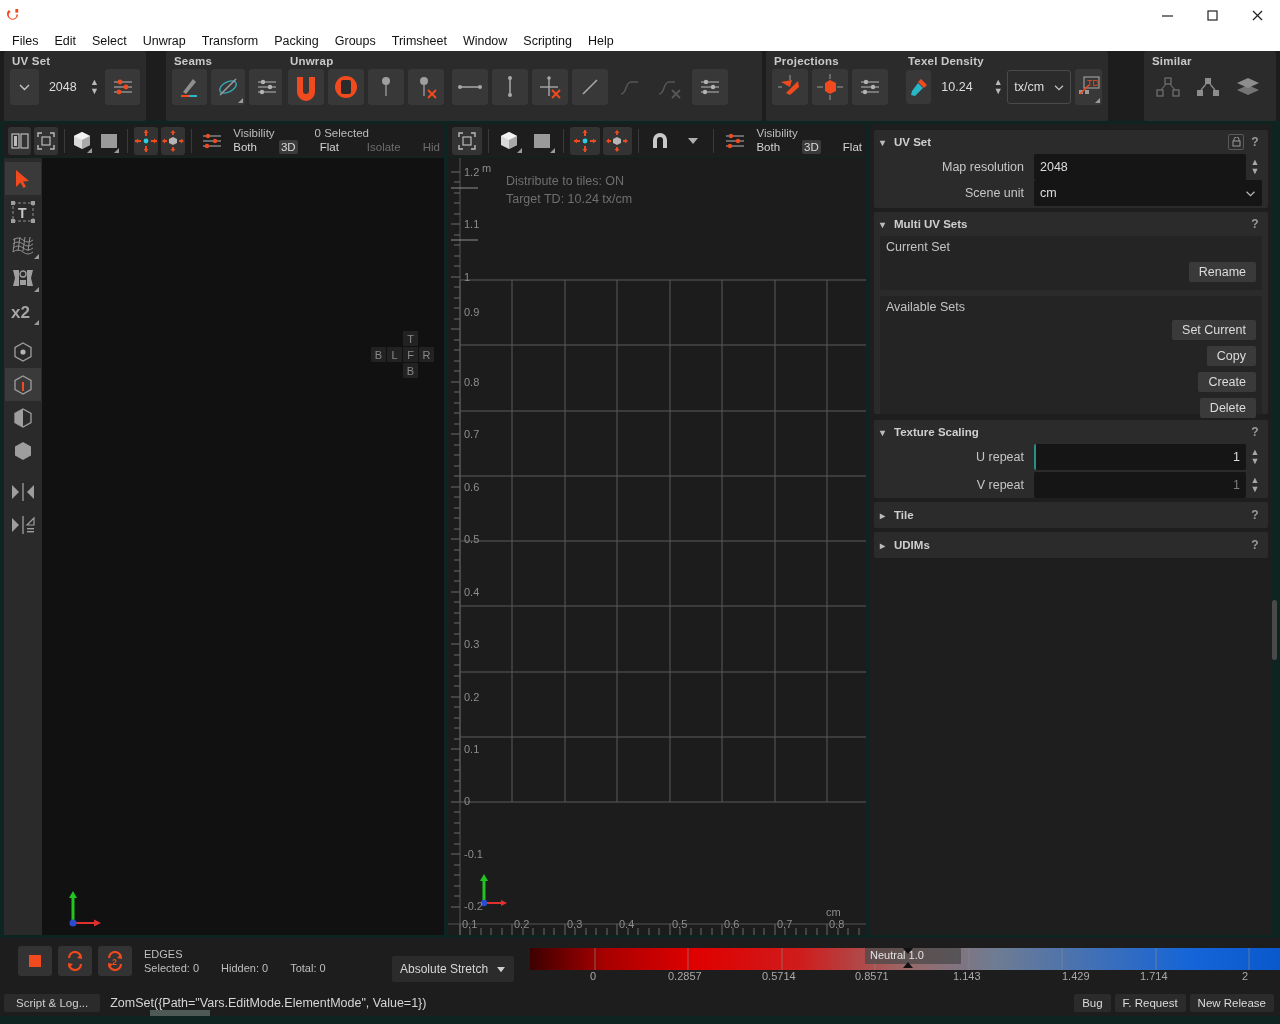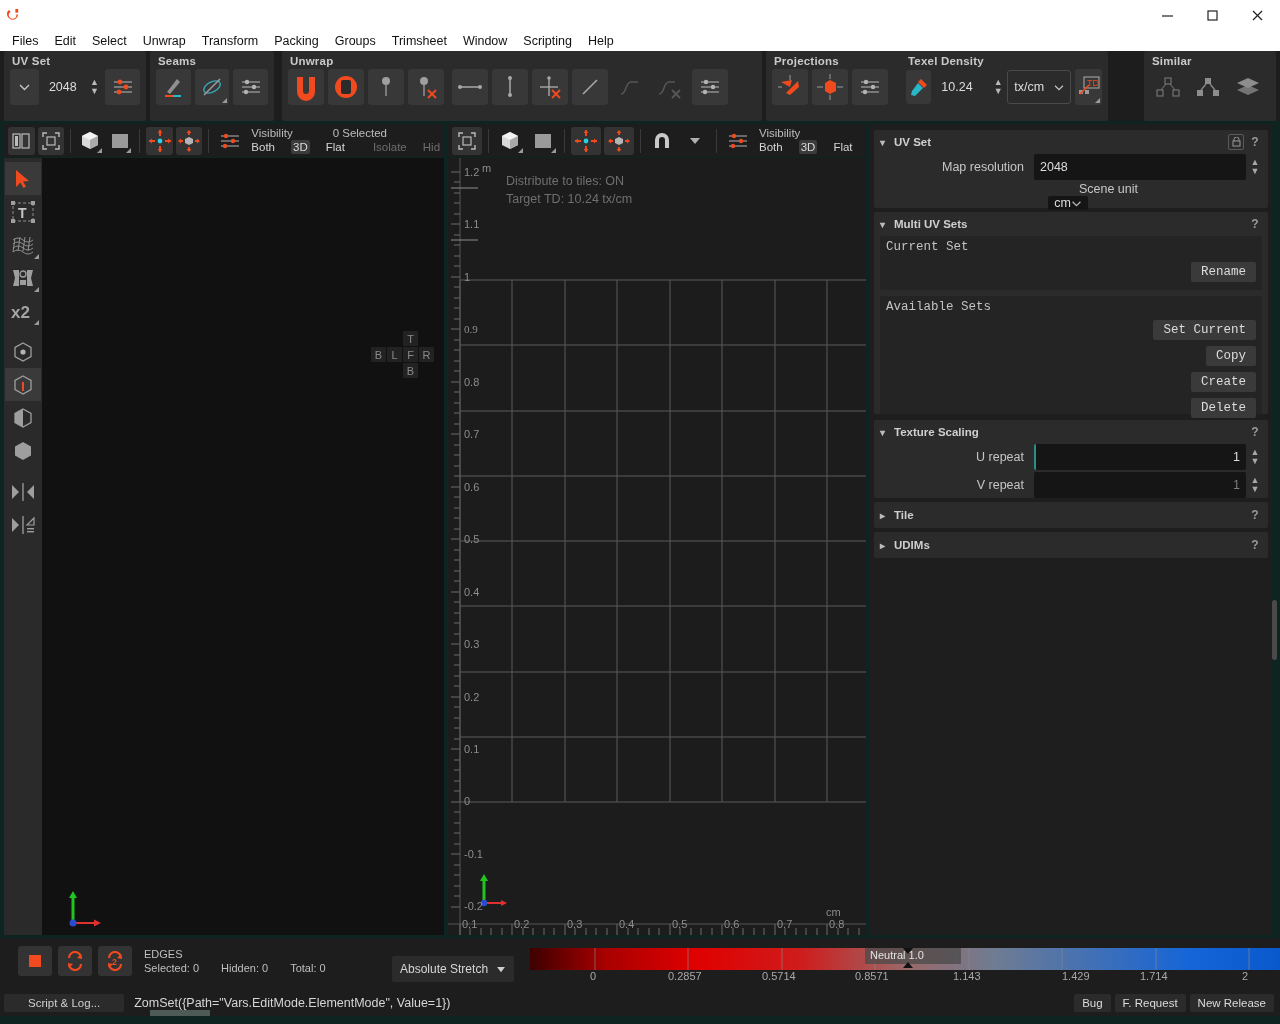--- a/index.html
+++ b/index.html
@@ -39,21 +39,21 @@
   .numbox{height:34px;background:#2b2b2b;display:flex;align-items:center;padding:0 6px;color:#ddd;font-size:12.5px;}
   .selbox{height:34px;background:#383838;border-radius:3px;display:flex;align-items:center;justify-content:center;width:34px;}
   .unitsel{height:34px;background:#2b2b2b;border:1px solid #4a4a4a;border-radius:3px;display:flex;align-items:center;padding:0 6px;gap:10px;color:#ddd;font-size:12.5px;}
 
   
   .vpbar{position:absolute;height:33px;background:#1d1d1d;display:flex;align-items:center;gap:3px;padding:0 4px;}
   .vbtn{width:30px;height:28px;background:#333;border-radius:3px;display:flex;align-items:center;justify-content:center;position:relative;}
   .vbtn.noback{background:transparent;}
   .vsep{width:1px;height:24px;background:#3a3a3a;margin:0 3px;}
   .vislabel{font-size:11.5px;color:#bdbdbd;line-height:13px;}
-  .visrow{display:flex;gap:16px;font-size:11.5px;line-height:14px;}
+  .visrow{display:flex;gap:22px;font-size:11.5px;line-height:14px;}
   .visrow span{color:#d4d4d4;}
   .visrow span.on{background:#3b3b3b;padding:0 2px;border-radius:2px;color:#dcdcdc;}
   .visrow span.off{color:#6d6d6d;}
 
   .vp3d{position:absolute;left:4px;top:158px;width:440px;height:777px;background:#111111;overflow:hidden;}
   .vpuv{position:absolute;left:448px;top:158px;width:418px;height:777px;background:#1c1c1c;overflow:hidden;}
 
   
   .rail{position:absolute;left:4px;top:158px;width:38px;height:777px;background:#2a2a2a;display:flex;flex-direction:column;align-items:center;padding-top:4px;gap:0px;z-index:5;}
   .rbtn{width:36px;height:33px;display:flex;align-items:center;justify-content:center;position:relative;}
@@ -76,35 +76,35 @@
   .secthead .grow{flex:1;}
   .qm{color:#9a9a9a;font-size:12px;width:14px;text-align:center;}
   .lockico{width:16px;height:16px;display:flex;align-items:center;justify-content:center;border:1px solid #5a5a5a;border-radius:2px;margin-right:4px;}
   .frow{display:flex;align-items:center;height:26px;padding:0 6px 0 0;margin-bottom:2px;}
   .flabel{width:160px;text-align:right;padding-right:10px;font-size:12.5px;color:#c6c6c6;}
   .fval{flex:1;height:26px;background:#151515;border-radius:2px;display:flex;align-items:center;padding:0 6px;font-size:12.5px;color:#ddd;}
   .fval.sel{border-left:2px solid #2a8f86;}
   .fval .r{margin-left:auto;}
   .fvspin{width:14px;display:flex;flex-direction:column;align-items:center;justify-content:center;color:#a8a8a8;margin-left:2px;}
   .fvspin i{font-style:normal;font-size:9px;line-height:9px;}
-  .listbox{background:#242424;margin:0 6px 6px 6px;border-radius:2px;position:relative;padding:4px 6px;font-family:Liberation Mono, monospace;}
+  .listbox{background:#242424;margin:0 6px 6px 6px;border-radius:2px;position:relative;padding:4px 6px;}
   .listbox .lbl{font-size:12.5px;color:#c3c3c3;}
   .pbtn{background:#3a3a3a;border-radius:2px;font-size:12.5px;color:#dcdcdc;padding:3px 10px;display:inline-block;}
   .pbtn.active{background:#1e1e1e;border-bottom:2px solid #2a8f86;}
   .btncol{position:absolute;right:6px;display:flex;flex-direction:column;gap:6px;align-items:flex-end;}
 
   
   .botbar{position:absolute;left:0;top:938px;width:1280px;height:52px;background:#1d1d1d;}
   .mbtn{width:34px;height:30px;background:#333;border-radius:3px;display:flex;align-items:center;justify-content:center;}
   .statlbl{font-size:11px;color:#bfbfbf;}
   .stretchsel{height:26px;background:#2b2b2b;border-radius:2px;display:flex;align-items:center;gap:8px;padding:0 8px;font-size:12px;color:#d6d6d6;}
   .gradbar{position:absolute;left:530px;top:948px;width:750px;height:22px;}
   .gradlbl{position:absolute;font-size:11px;color:#a9a9a9;}
   .scriptbar{position:absolute;left:0;top:990px;width:1280px;height:26px;background:#1d1d1d;display:flex;align-items:center;}
-  .scripttag{background:#2b2b2b;font-size:11.5px;color:#cfcfcf;padding:3px 24px;margin-left:4px;border-radius:2px;}
+  .scripttag{background:#2b2b2b;font-size:11.5px;color:#cfcfcf;padding:3px 12px;margin-left:4px;border-radius:2px;}
   .scripttxt{font-size:12.5px;color:#d6d6d6;margin-left:10px;white-space:nowrap;}
   .endbtns{margin-left:auto;display:flex;gap:4px;padding-right:6px;}
   .endbtn{background:#2b2b2b;font-size:11.5px;color:#dcdcdc;padding:3px 8px;border-radius:2px;}
   .taskbar{position:absolute;left:0;top:1016px;width:1280px;height:8px;background:#0d2420;}
   .scrollv{position:absolute;right:1px;width:5px;background:#4a4a4a;border-radius:3px;}
 </style>
 </head>
 <body>
 
 <div id="app">
@@ -170,21 +170,21 @@
               <circle cx="8" cy="5" r="2.4" fill="#f04a1e"></circle>
             <line x1="2" y1="10" x2="20" y2="10" stroke="#9c9c9c" stroke-width="1.3"></line>
               <circle cx="14" cy="10" r="2.4" fill="#f04a1e"></circle>
             <line x1="2" y1="15" x2="20" y2="15" stroke="#9c9c9c" stroke-width="1.3"></line>
               <circle cx="7" cy="15" r="2.4" fill="#f04a1e"></circle>
           </svg>
         </div>
       </div>
     </div>
 
-    <div class="tgroup" style="left:150px;width:124px;">
+    <div class="tgroup" style="left:166px;width:124px;">
       <div class="ghead">Seams</div>
       <div class="growrow">
         <div class="tbtn">
           <svg width="26" height="26" viewBox="0 0 26 26">
             <path d="M7 18 L17 5 L20 8 L10 20 Z" fill="#8f8f8f"></path>
             <line x1="5" y1="22" x2="13" y2="22" stroke="#f04a1e" stroke-width="2"></line>
             <line x1="13" y1="22" x2="21" y2="22" stroke="#29b6c6" stroke-width="2"></line>
           </svg>
         </div>
         <div class="tbtn">
@@ -706,21 +706,21 @@
         <line x1="36" y1="745" x2="53" y2="745" stroke="#e03030" stroke-width="2"></line>
         <path d="M59 745 l-6 -3 v6 z" fill="#e03030"></path>
         <circle cx="36" cy="745" r="3.2" fill="#2a4bd0"></circle>
       </g>
     </svg>
 
     <div class="rtick" style="left:16px;top:8px;">1.2</div>
     <div class="rtick" style="left:34px;top:4px;">m</div>
     <div class="rtick" style="left:16px;top:60px;">1.1</div>
     <div class="rtick" style="left:16px;top:113px;">1</div>
-    <div class="rtick" style="left:16px;top:165px;font-family:Liberation Serif, serif;">0.9</div>
+    <div class="rtick" style="left:16px;top:148px;">0.9</div>
     <div class="rtick" style="left:16px;top:218px;">0.8</div>
     <div class="rtick" style="left:16px;top:270px;">0.7</div>
     <div class="rtick" style="left:16px;top:323px;">0.6</div>
     <div class="rtick" style="left:16px;top:375px;">0.5</div>
     <div class="rtick" style="left:16px;top:428px;">0.4</div>
     <div class="rtick" style="left:16px;top:480px;">0.3</div>
     <div class="rtick" style="left:16px;top:533px;">0.2</div>
     <div class="rtick" style="left:16px;top:585px;">0.1</div>
     <div class="rtick" style="left:16px;top:637px;">0</div>
     <div class="rtick" style="left:16px;top:690px;">-0.1</div>
@@ -845,21 +845,21 @@
         <span class="qm">?</span>
       </div>
       <div class="frow">
         <div class="flabel">Map resolution</div>
         <div class="fval">2048</div>
         <div class="fvspin">
             <i>▲</i>
             <i>▼</i>
           </div>
       </div>
-      <div class="frow" style="padding-bottom:4px;flex-direction:column;">
+      <div class="frow" style="padding-bottom:4px;">
         <div class="flabel">Scene unit</div>
         <div class="fval">
           <span>cm</span>
           <span class="r">
             <svg width="11" height="7" viewBox="0 0 11 8">
                 <path d="M1 2 L5.5 6.5 L10 2" fill="none" stroke="#b9b9b9" stroke-width="1.4"></path>
               </svg>
           </span>
         </div>
       </div>

